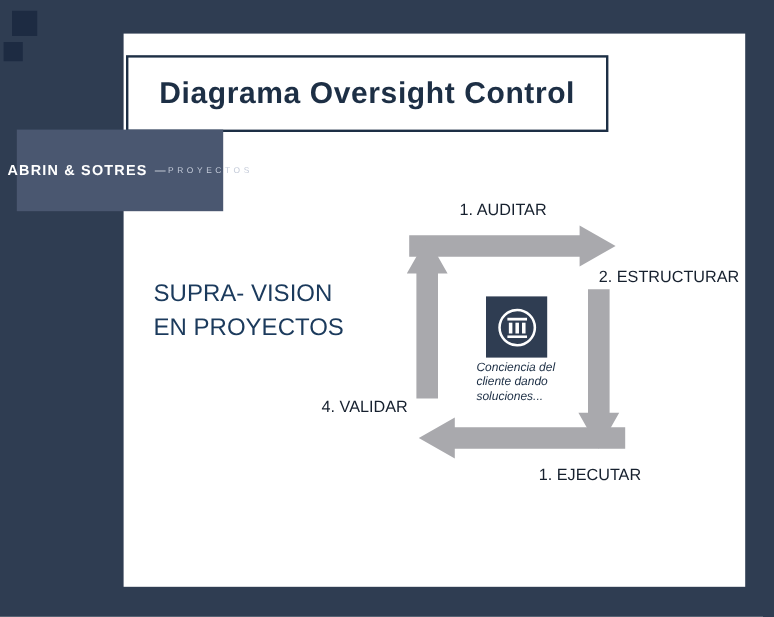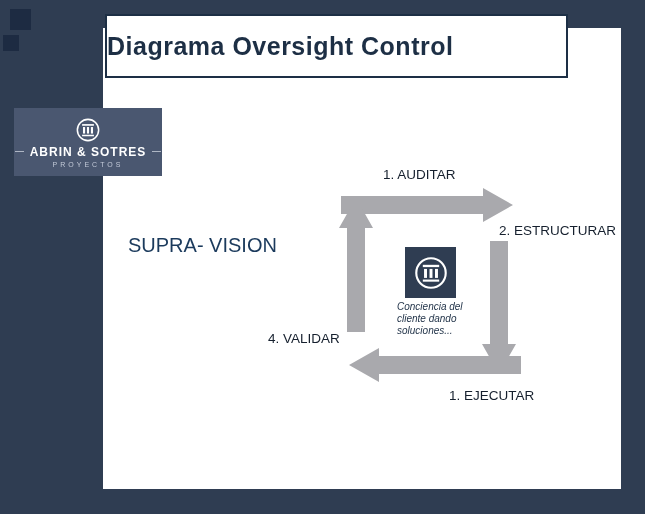--- a/index.html
+++ b/index.html
@@ -19,34 +19,34 @@
     background:var(--background-navy);
     font-family:"Liberation Sans", sans-serif;
     position:relative;overflow:hidden;
   }
   .stage{position:absolute;left:0;top:0;width:645px;height:514px;}
   .panel{
     position:absolute;left:103px;top:28px;width:518px;height:461px;
     background:var(--panel-white);
   }
   .title-box{
-    position:absolute;left:105px;top:14px;width:463px;height:64px;
+    position:absolute;left:105px;top:46px;width:402px;height:64px;
     border:2px solid var(--title-navy);background:var(--panel-white);
-    display:flex;align-items:center;
+    display:flex;align-items:center;justify-content:center;
   }
   .title{
     font-size:25px;font-weight:bold;color:var(--title-navy);
     letter-spacing:0.5px;white-space:nowrap;
   }
   .sq1{position:absolute;left:10px;top:9px;width:21px;height:21px;background:var(--square-navy);}
   .sq2{position:absolute;left:3px;top:35px;width:16px;height:16px;background:var(--square-navy);}
   .logo-box{
-    position:absolute;left:14px;top:108px;width:148px;height:68px;
+    position:absolute;left:14px;top:108px;width:172px;height:68px;
     background:var(--logo-box-bg);
-    display:flex;flex-direction:column;align-items:center;justify-content:center;gap:2px;
+    display:flex;flex-direction:row;align-items:center;justify-content:center;gap:2px;
   }
   .logo-icon-sm{width:26px;height:26px;display:block;}
   .logo-name{
     color:#ffffff;font-size:12px;font-weight:bold;letter-spacing:1px;
     display:flex;align-items:center;gap:6px;white-space:nowrap;
   }
   .logo-name::before,.logo-name::after{content:"";width:9px;height:1px;background:#aeb6c4;}
   .logo-sub{color:#c3cad8;font-size:7px;letter-spacing:3px;}
   .supra{
     position:absolute;left:128px;top:231px;
@@ -95,20 +95,21 @@
       <rect x="20.2" y="17" width="3.6" height="11" fill="#ffffff"></rect>
       <rect x="26.9" y="17" width="3.6" height="11" fill="#ffffff"></rect>
       <rect x="12" y="30" width="20" height="2.6" fill="#ffffff"></rect>
     </svg>
     <div class="logo-name">ABRIN &amp; SOTRES</div>
     <div class="logo-sub">PROYECTOS</div>
   </div>
 
   <div class="supra">
     <span>SUPRA- VISION</span>
+    <span>EN PROYECTOS</span>
   </div>
 
   <svg class="arrows-svg" viewBox="0 0 645 514">
     <polygon class="arrow" points="341,196 483,196 483,188 513,205 483,222 483,214 341,214"></polygon>
     <polygon class="arrow" points="490,241 508,241 508,344 516,344 499,374 482,344 490,344"></polygon>
     <polygon class="arrow" points="521,356 521,374 379,374 379,382 349,365 379,348 379,356"></polygon>
     <polygon class="arrow" points="347,332 365,332 365,228 373,228 356,198 339,228 347,228"></polygon>
   </svg>
 
   <div class="step-label lbl-auditar">1. AUDITAR</div>

